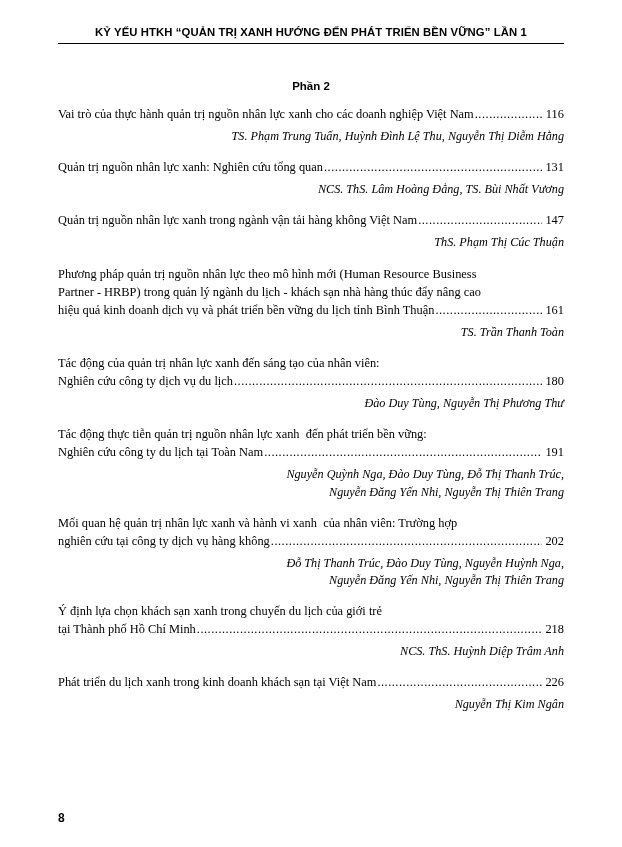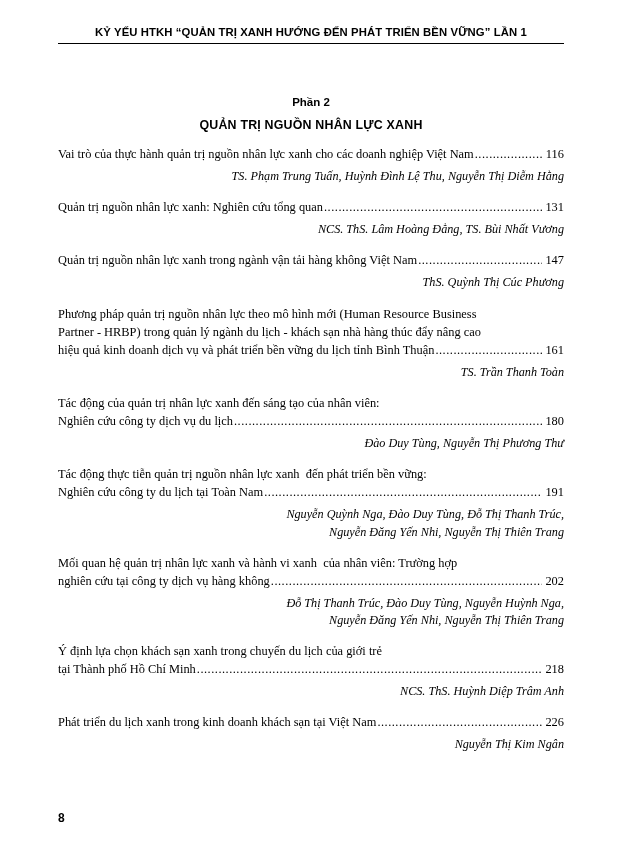--- a/index.html
+++ b/index.html
@@ -39,21 +39,21 @@
     color: #000;
   }
   .header-rule {
     margin-top: 5px;
     border-bottom: 1.6px solid #000;
     width: 100%;
   }
   .content {
     position: absolute;
     left: 58px;
-    top: 82px;
+    top: 66px;
     width: 506px;
   }
   .part-block {
     text-align: center;
     margin-top: 14px;
   }
   .part-label {
     font-family: "Liberation Sans", sans-serif;
     font-weight: bold;
     font-size: 11.5px;
@@ -125,21 +125,20 @@
 <div class="page">
 
   <div class="header">
     <div class="header-title">KỶ YẾU HTKH “QUẢN TRỊ XANH HƯỚNG ĐẾN PHÁT TRIỂN BỀN VỮNG” LẦN 1</div>
     <div class="header-rule"></div>
   </div>
 
   <div class="content" id="toc-content">
       <div class="part-block">
         <div class="part-label">Phần 2</div>
-        <div class="part-title">QUẢN TRỊ NGUỒN NHÂN LỰC XANH</div>
       </div>
       <div class="entry">
         <div class="entry-lines">
           <div class="tocline">
             <span class="title-part">Vai trò của thực hành quản trị nguồn nhân lực xanh cho các doanh nghiệp Việt Nam</span>
             <span class="dots">.......................................................................................................................</span>
             <span class="pageno">116</span>
           </div>
         </div>
         <div class="authors">
@@ -160,21 +159,21 @@
       </div>
       <div class="entry">
         <div class="entry-lines">
           <div class="tocline">
             <span class="title-part">Quản trị nguồn nhân lực xanh trong ngành vận tải hàng không Việt Nam</span>
             <span class="dots">.......................................................................................................................</span>
             <span class="pageno">147</span>
           </div>
         </div>
         <div class="authors">
-          <div>ThS. Quỳnh Thị Cúc Phương</div>
+          <div>ThS. Phạm Thị Cúc Thuận</div>
         </div>
       </div>
       <div class="entry">
         <div class="entry-lines">
           <div class="line"><span class="txt">Phương pháp quản trị nguồn nhân lực theo mô hình mới (Human Resource Business</span></div>
           <div class="line"><span class="txt">Partner - HRBP) trong quản lý ngành du lịch - khách sạn nhà hàng thúc đẩy nâng cao</span></div>
           <div class="tocline">
             <span class="title-part">hiệu quả kinh doanh dịch vụ và phát triển bền vững du lịch tỉnh Bình Thuận</span>
             <span class="dots">.......................................................................................................................</span>
             <span class="pageno">161</span>

